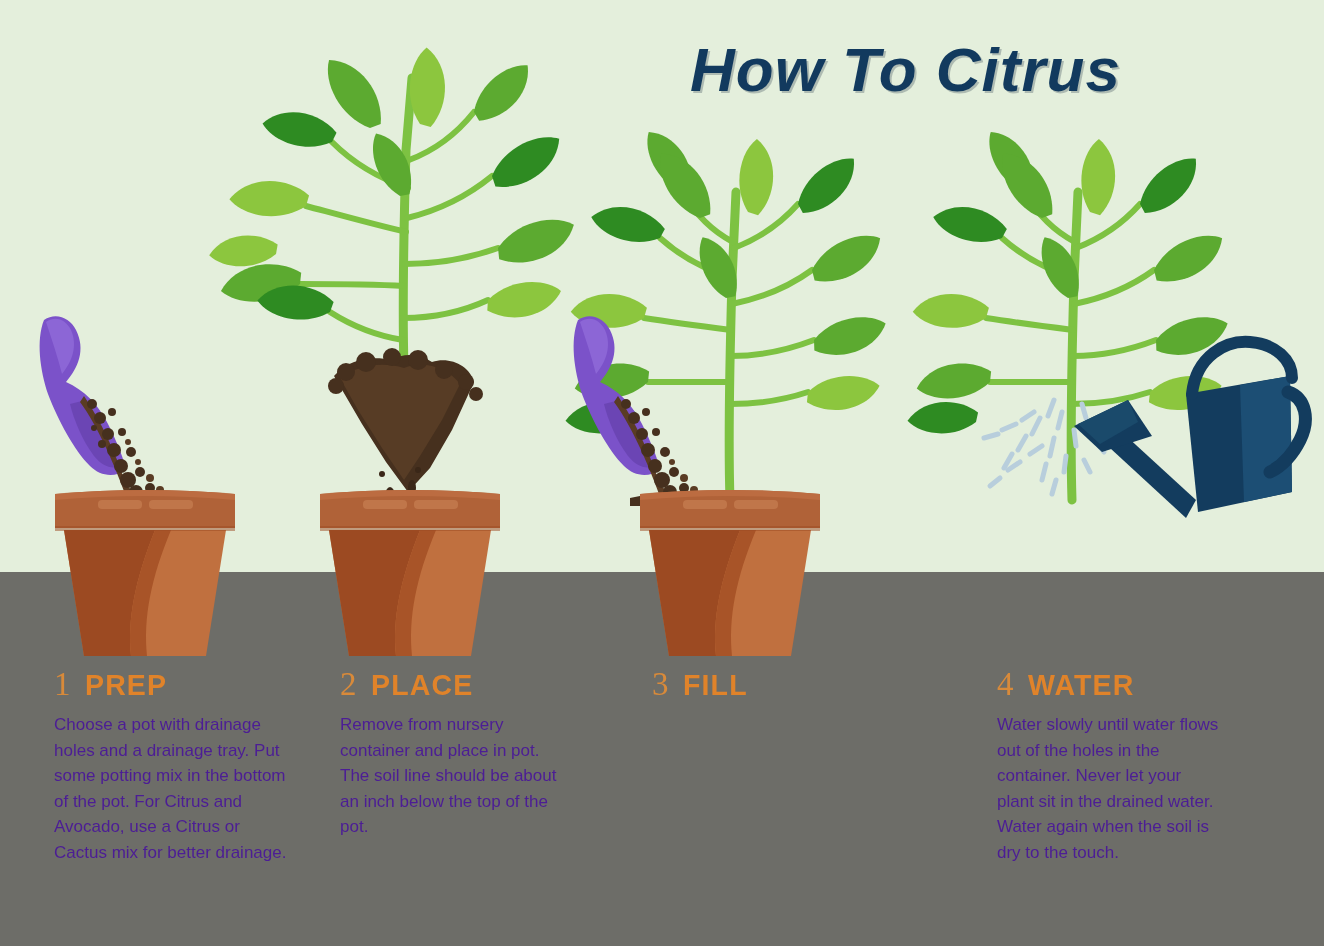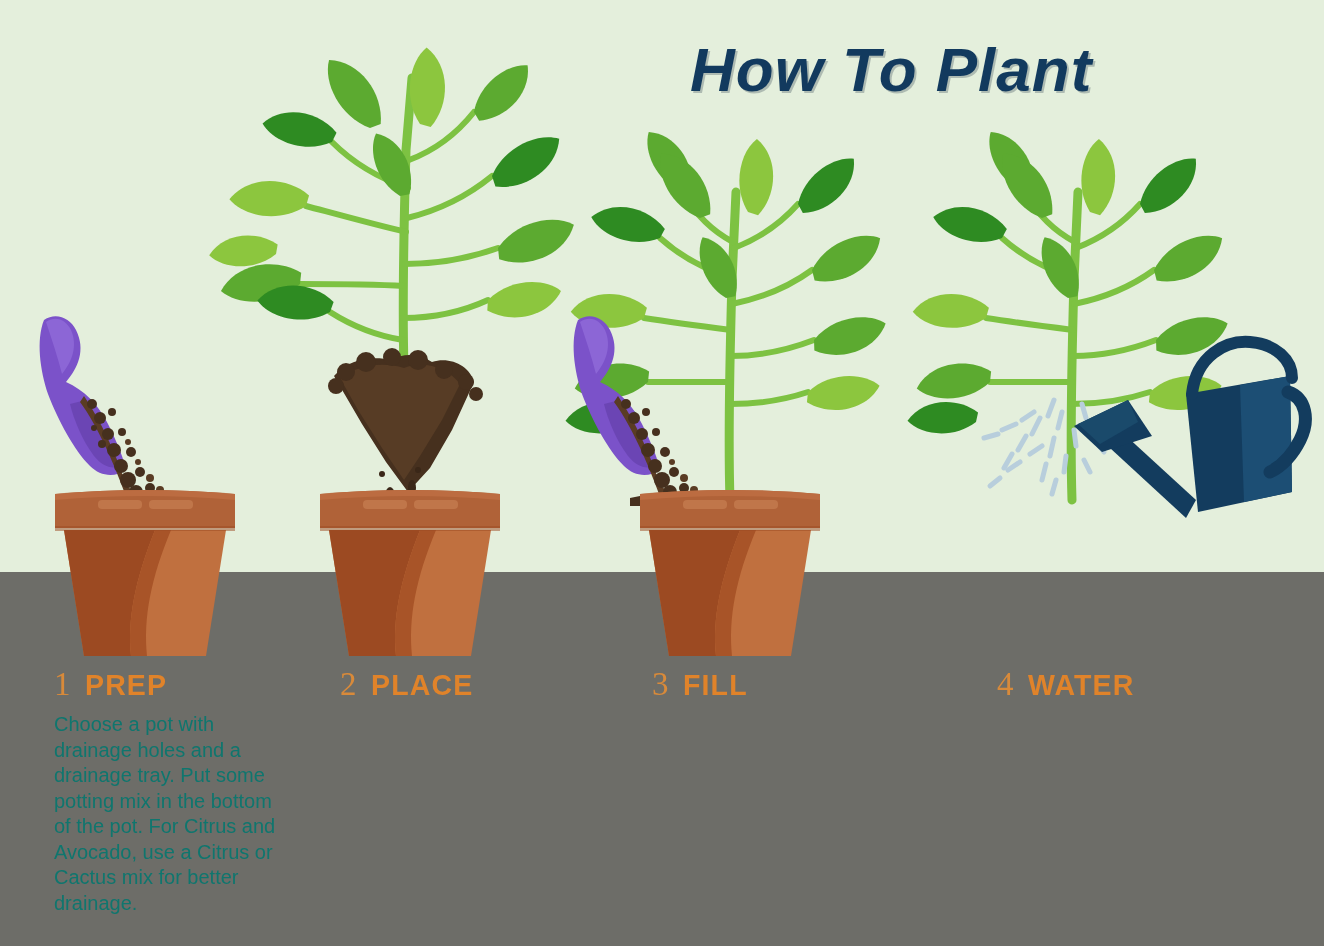--- a/index.html
+++ b/index.html
@@ -74,23 +74,23 @@
     font-size: 30px;
     font-weight: bold;
     color: #E0832A;
     letter-spacing: 1.2px;
     line-height: 1;
     font-stretch: condensed;
     transform: scaleX(0.95);
     transform-origin: left center;
   }
   .step-body {
-    font-size: 20px;
+    font-size: 17px;
     line-height: 25.5px;
-    color: #0f766e;
+    color: #4c1d95;
     font-family: "Liberation Sans", sans-serif;
   }
   #step-1 { left: 54px; width: 240px; }
   #step-2 { left: 340px; width: 225px; }
   #step-3 { left: 652px; width: 232px; }
   #step-4 { left: 997px; width: 225px; }
 </style>
 </head>
 <body>
 
@@ -396,44 +396,46 @@
       <path d="M1288,392 C 1306,398 1310,420 1300,440 C 1292,456 1282,466 1270,472" stroke="#133C5E" stroke-width="13" fill="none" stroke-linecap="round"></path>
 
       <path d="M1196,500 L1124,434 L1110,448 L1186,518 Z" fill="#133C5E"></path>
 
       <path d="M1128,400 L1152,436 L1102,452 L1074,426 Z" fill="#133C5E"></path>
       <path d="M1128,400 L1138,422 L1100,444 L1078,424 Z" fill="#1A4A6B"></path>
     </g>
 
   </svg>
 
-  <div id="title">How To Plant</div>
+  <div id="title">How To Citrus</div>
 
   <div class="step-block" id="step-1">
     <div class="step-head">
       <span class="step-num">1</span>
       <span class="step-title">PREP</span>
     </div>
     <div class="step-body">Choose a pot with drainage holes and a drainage tray. Put some potting mix in the bottom of the pot. For Citrus and Avocado, use a Citrus or Cactus mix for better drainage.</div>
   </div>
 
   <div class="step-block" id="step-2">
     <div class="step-head">
       <span class="step-num">2</span>
       <span class="step-title">PLACE</span>
     </div>
+    <div class="step-body">Remove from nursery container and place in pot.  The soil line should be about an inch below the top of the pot.</div>
   </div>
 
   <div class="step-block" id="step-3">
     <div class="step-head">
       <span class="step-num">3</span>
       <span class="step-title">FILL</span>
     </div>
   </div>
 
   <div class="step-block" id="step-4">
     <div class="step-head">
       <span class="step-num">4</span>
       <span class="step-title">WATER</span>
     </div>
+    <div class="step-body">Water slowly until water flows out of the holes in the container.  Never let your plant sit in the drained water.  Water again when the soil is dry to the touch.</div>
   </div>
 
 </div>
 
 </body></html>

